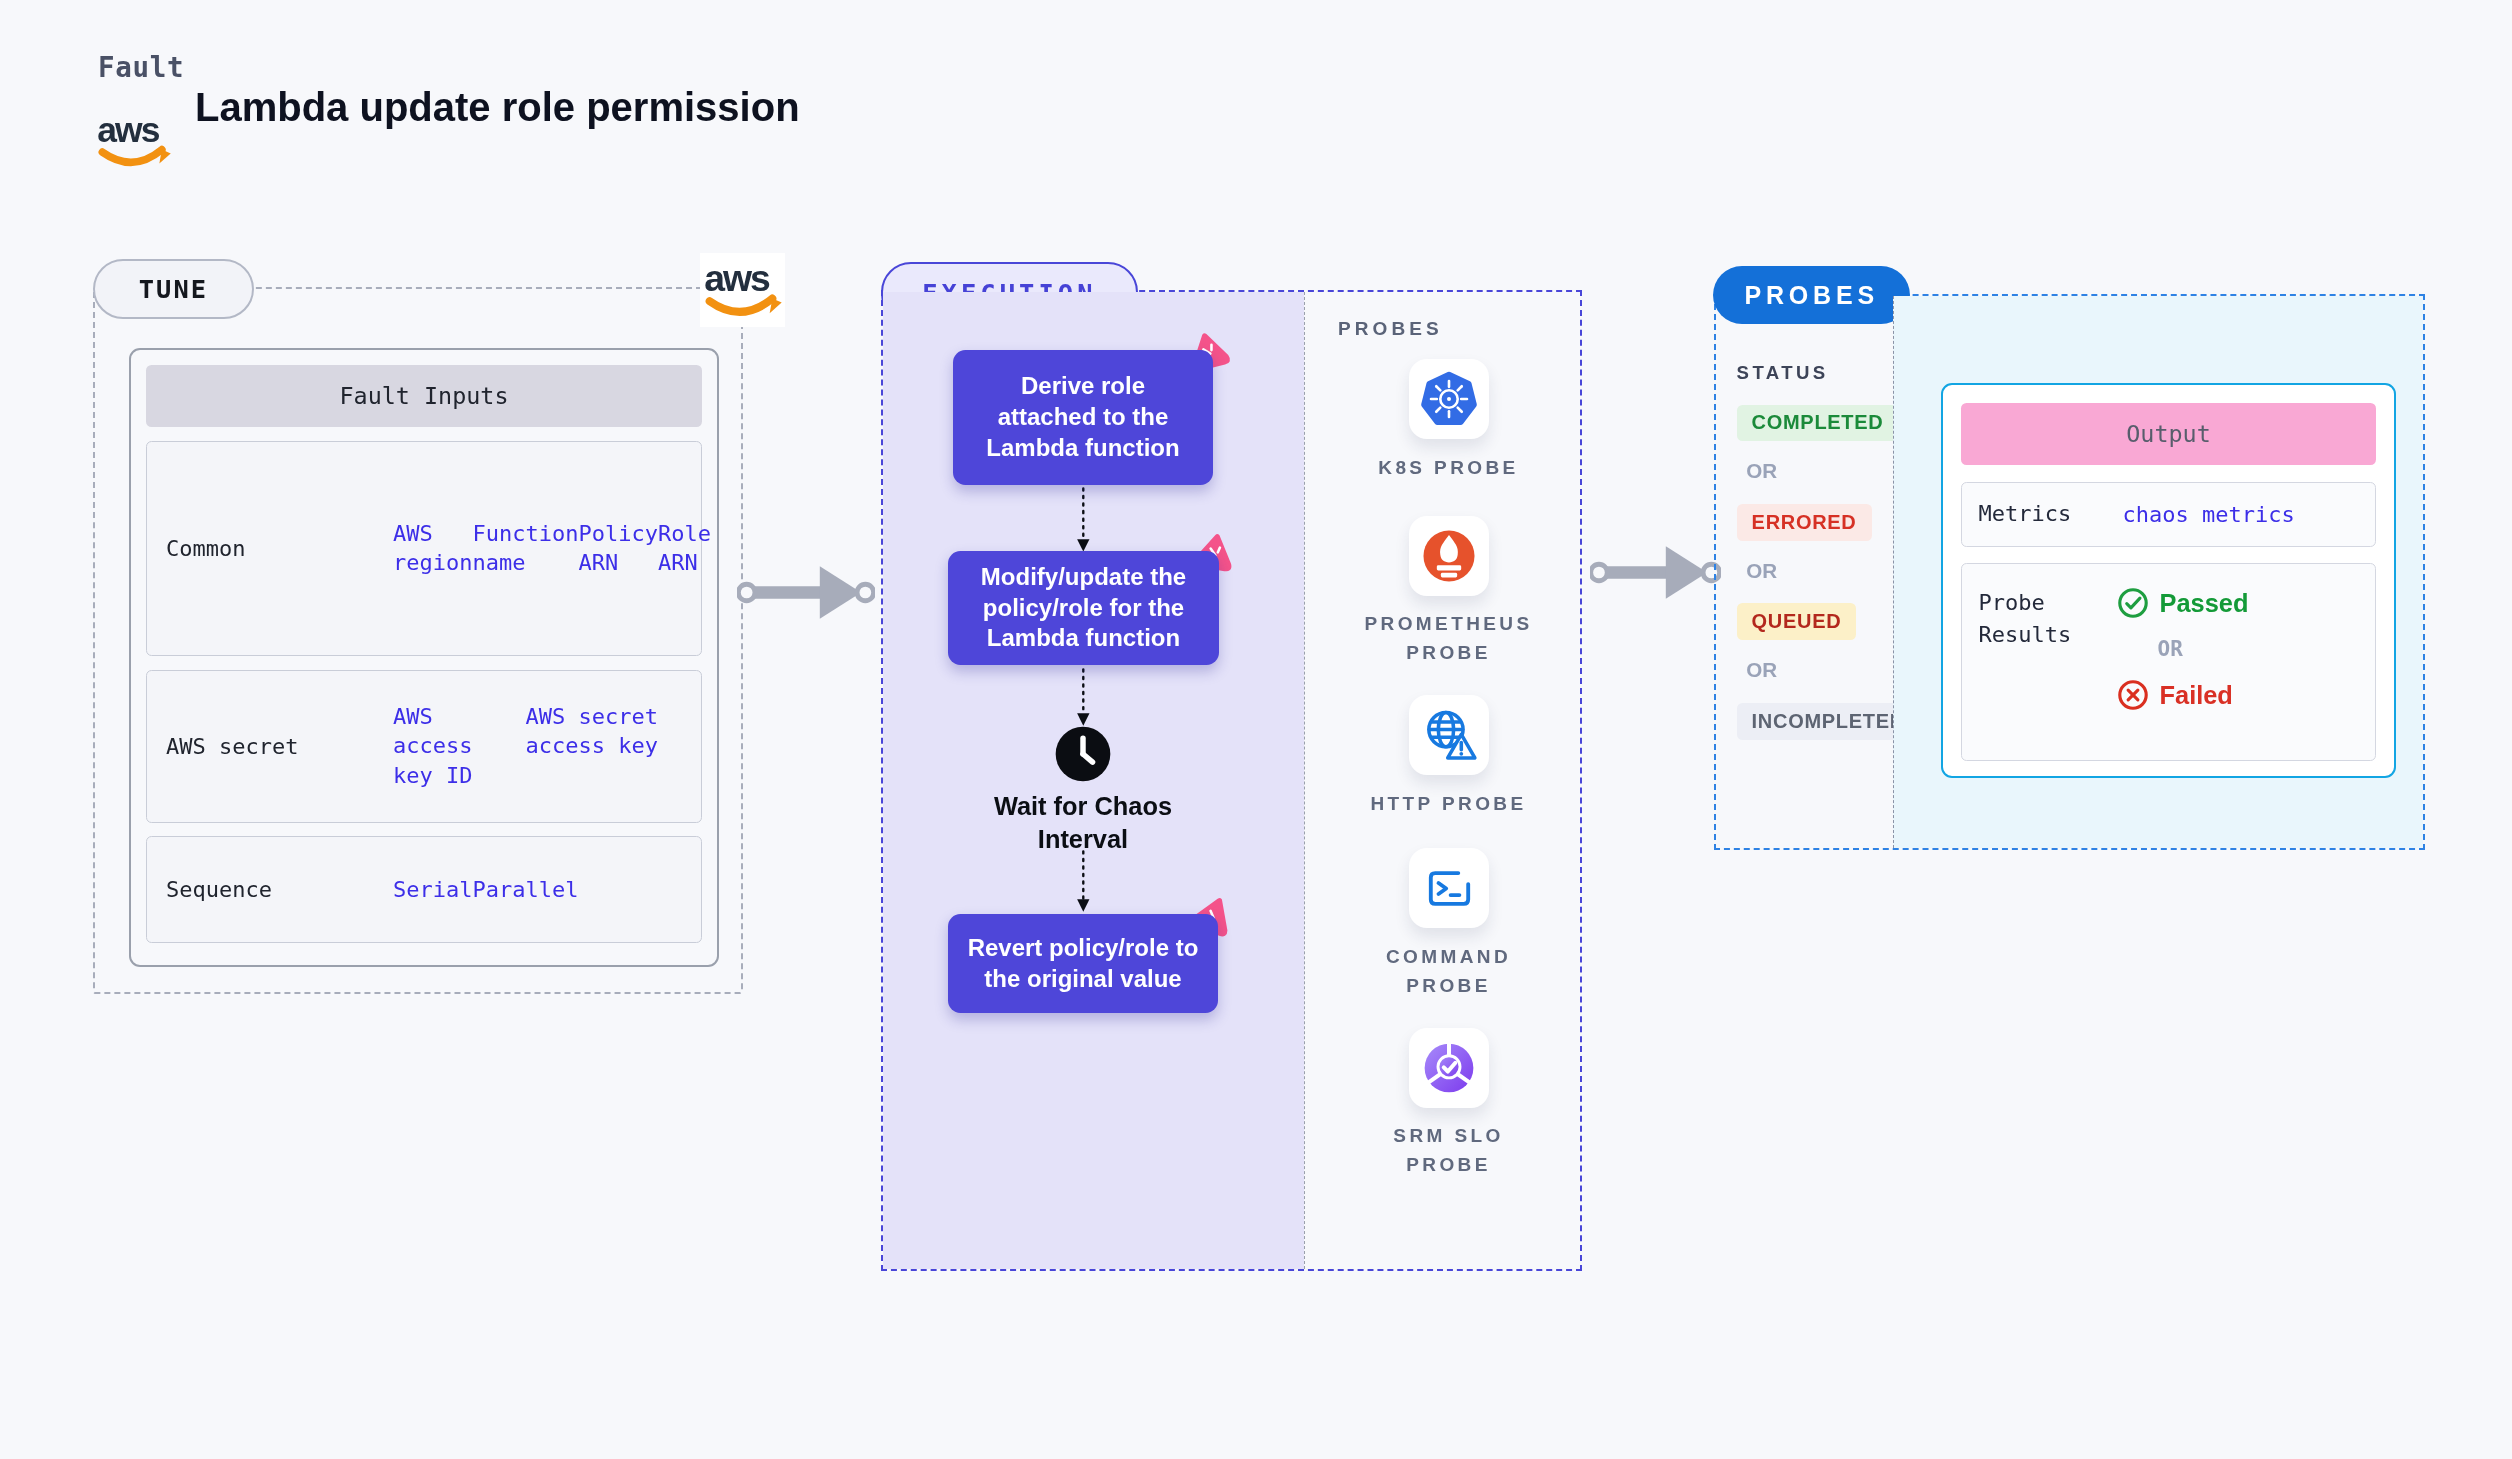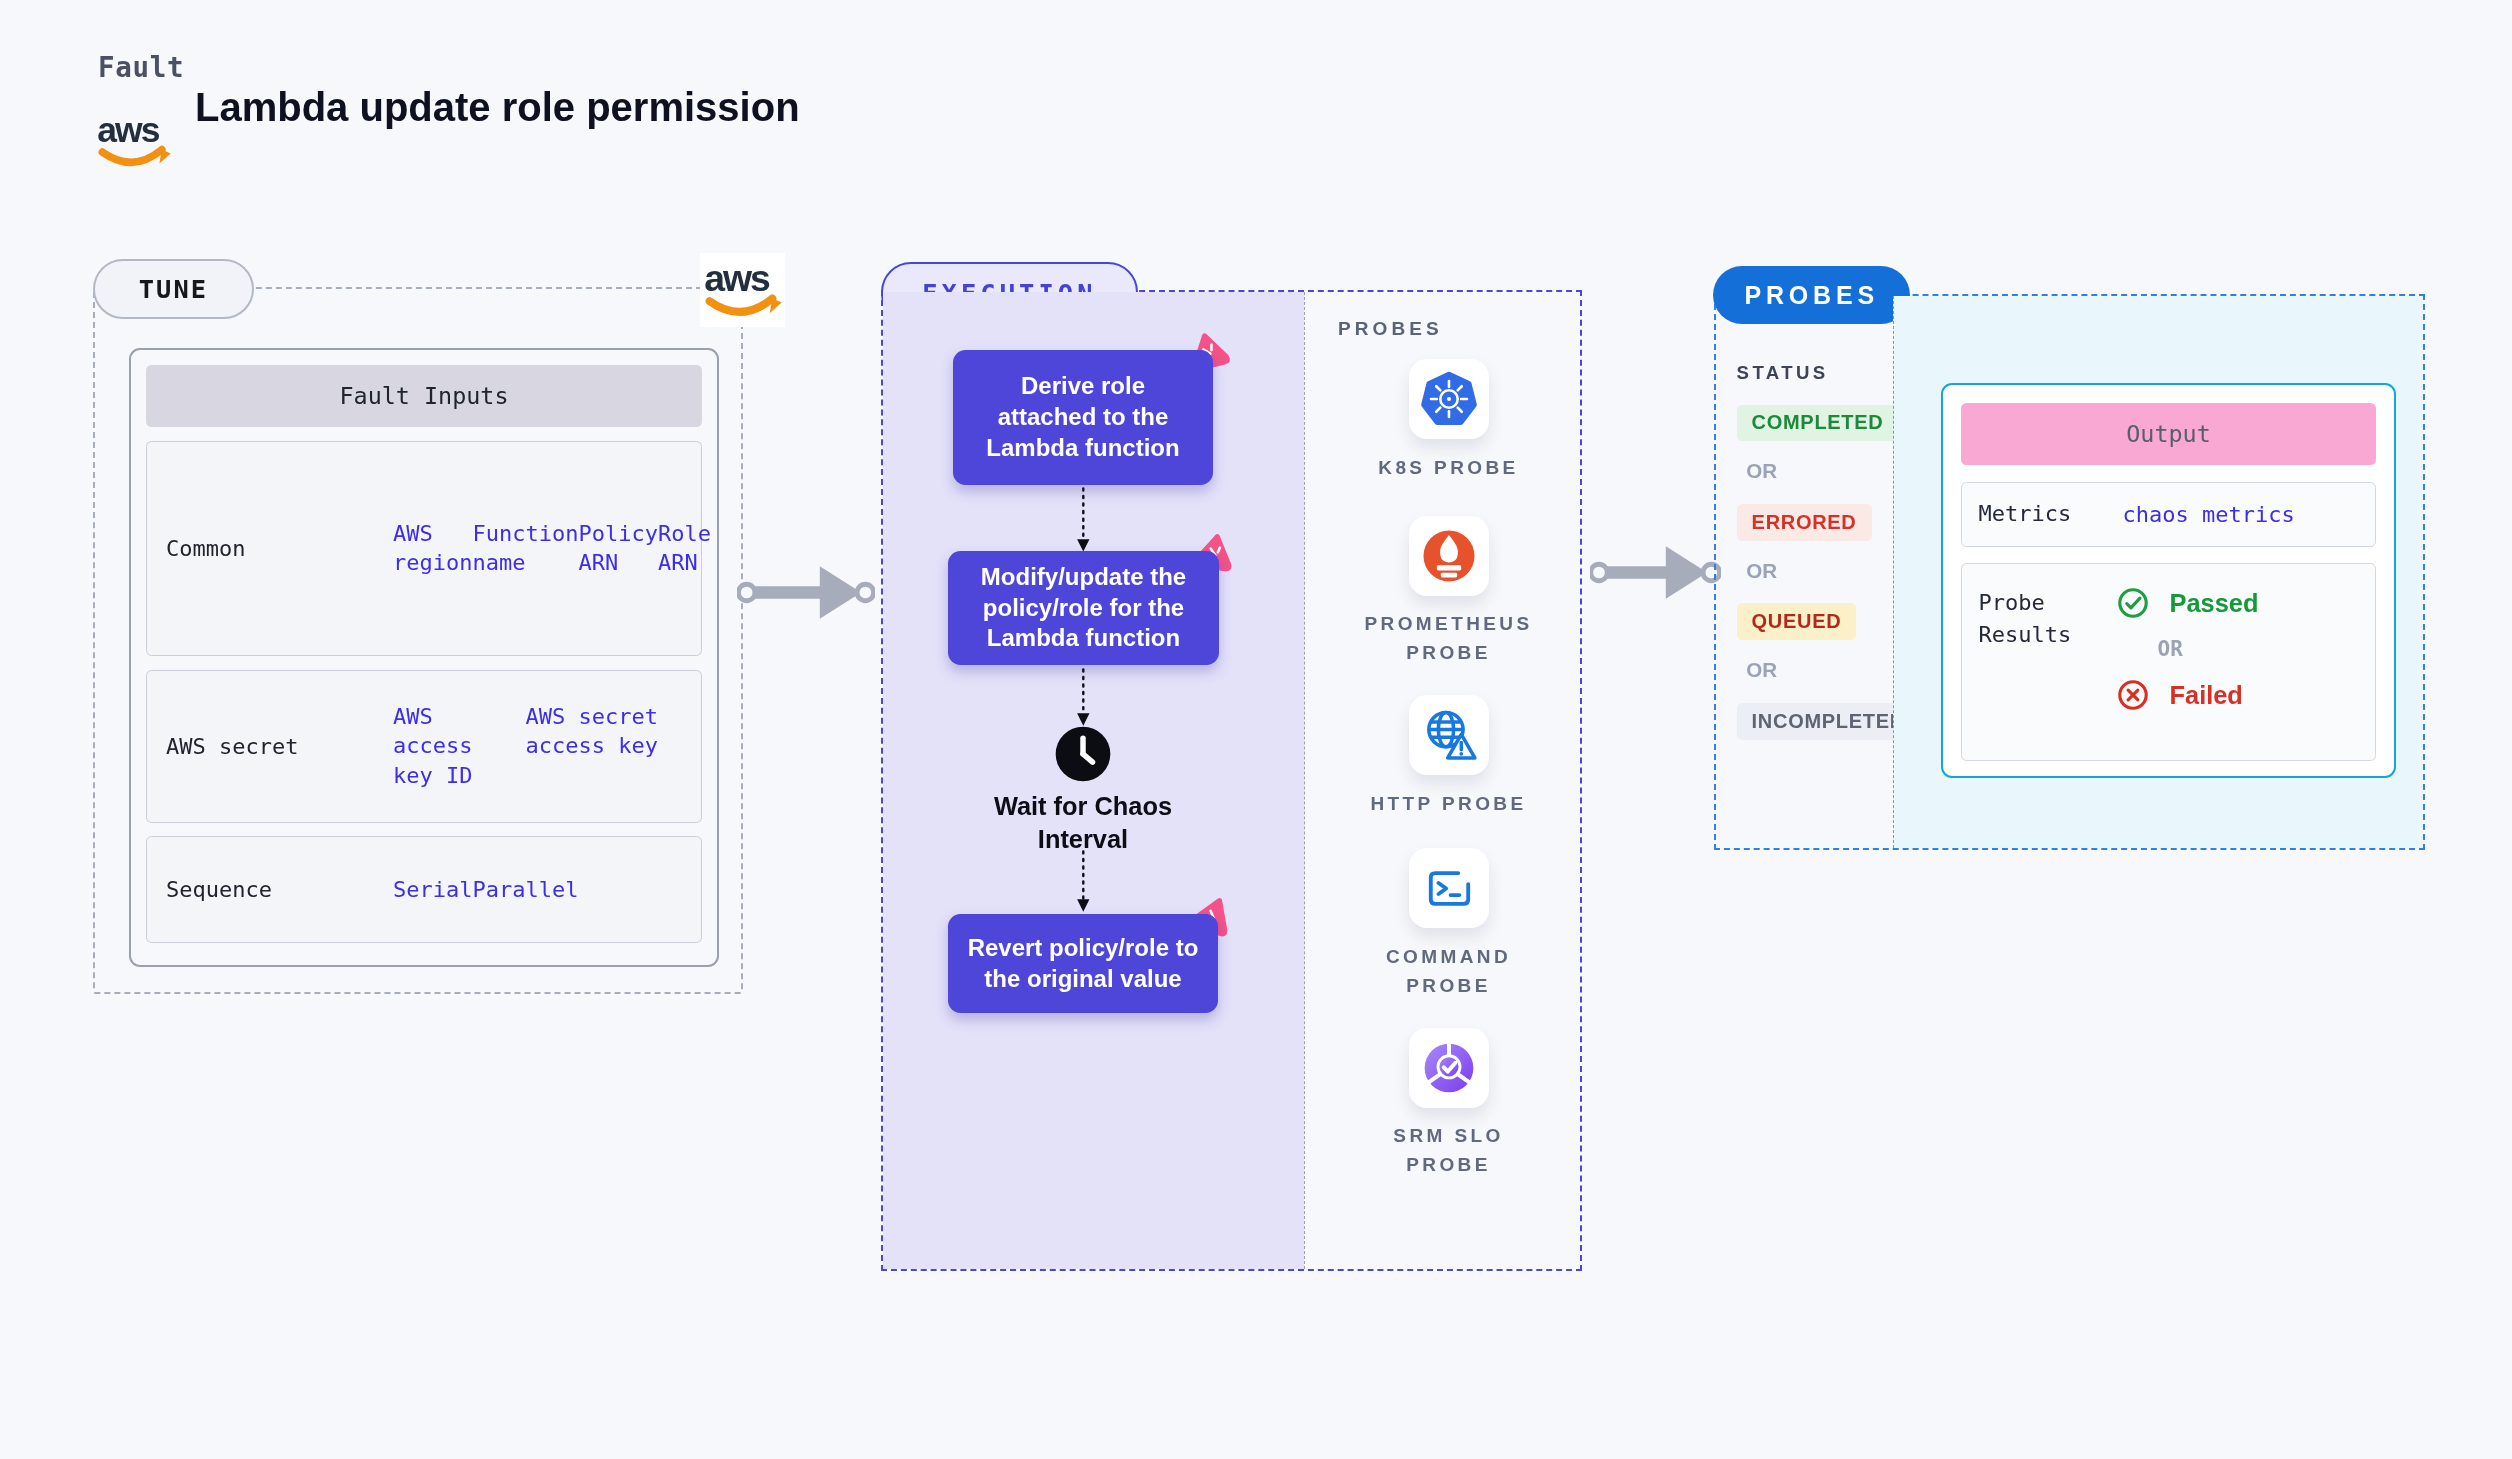--- a/index.html
+++ b/index.html
@@ -90,21 +90,21 @@
     border:2.8px solid #12a5e3;border-radius:11px;box-sizing:border-box;padding:18px;}
   .output-header{height:62px;background:#f9a8d4;border-radius:5.5px;display:flex;align-items:center;
     justify-content:center;font-family:"DejaVu Sans Mono",monospace;font-size:23.4px;color:#585d6c;}
   .output-row{margin-top:16.5px;border:1.4px solid #d4d7e1;border-radius:5.5px;background:#fafbfd;
     display:flex;box-sizing:border-box;}
   .metrics-row{height:65px;align-items:center;padding-left:16.5px;}
   .output-row-label{width:144px;font-family:"DejaVu Sans Mono",monospace;font-size:22px;
     color:#23293a;line-height:1.45;}
   .metrics-value{font-family:"DejaVu Sans Mono",monospace;font-size:22px;color:#3c2ee8;cursor:pointer;}
   .proberes-row{height:198px;padding:23.4px 0 0 16.5px;}
-  .res-line{display:flex;align-items:center;gap:21px;}
+  .res-line{display:flex;align-items:center;gap:11px;}
   .res-passed-text{font-size:25.4px;font-weight:bold;color:#149a38;}
   .res-failed-text{font-size:25.4px;font-weight:bold;color:#d93025;}
   .res-or{margin:18px 0 18px 41px;font-family:"DejaVu Sans Mono",monospace;font-size:21px;
     font-weight:bold;color:#9aa3b8;}
 </style>
 </head>
 <body>
 
 <div id="canvas">
 

